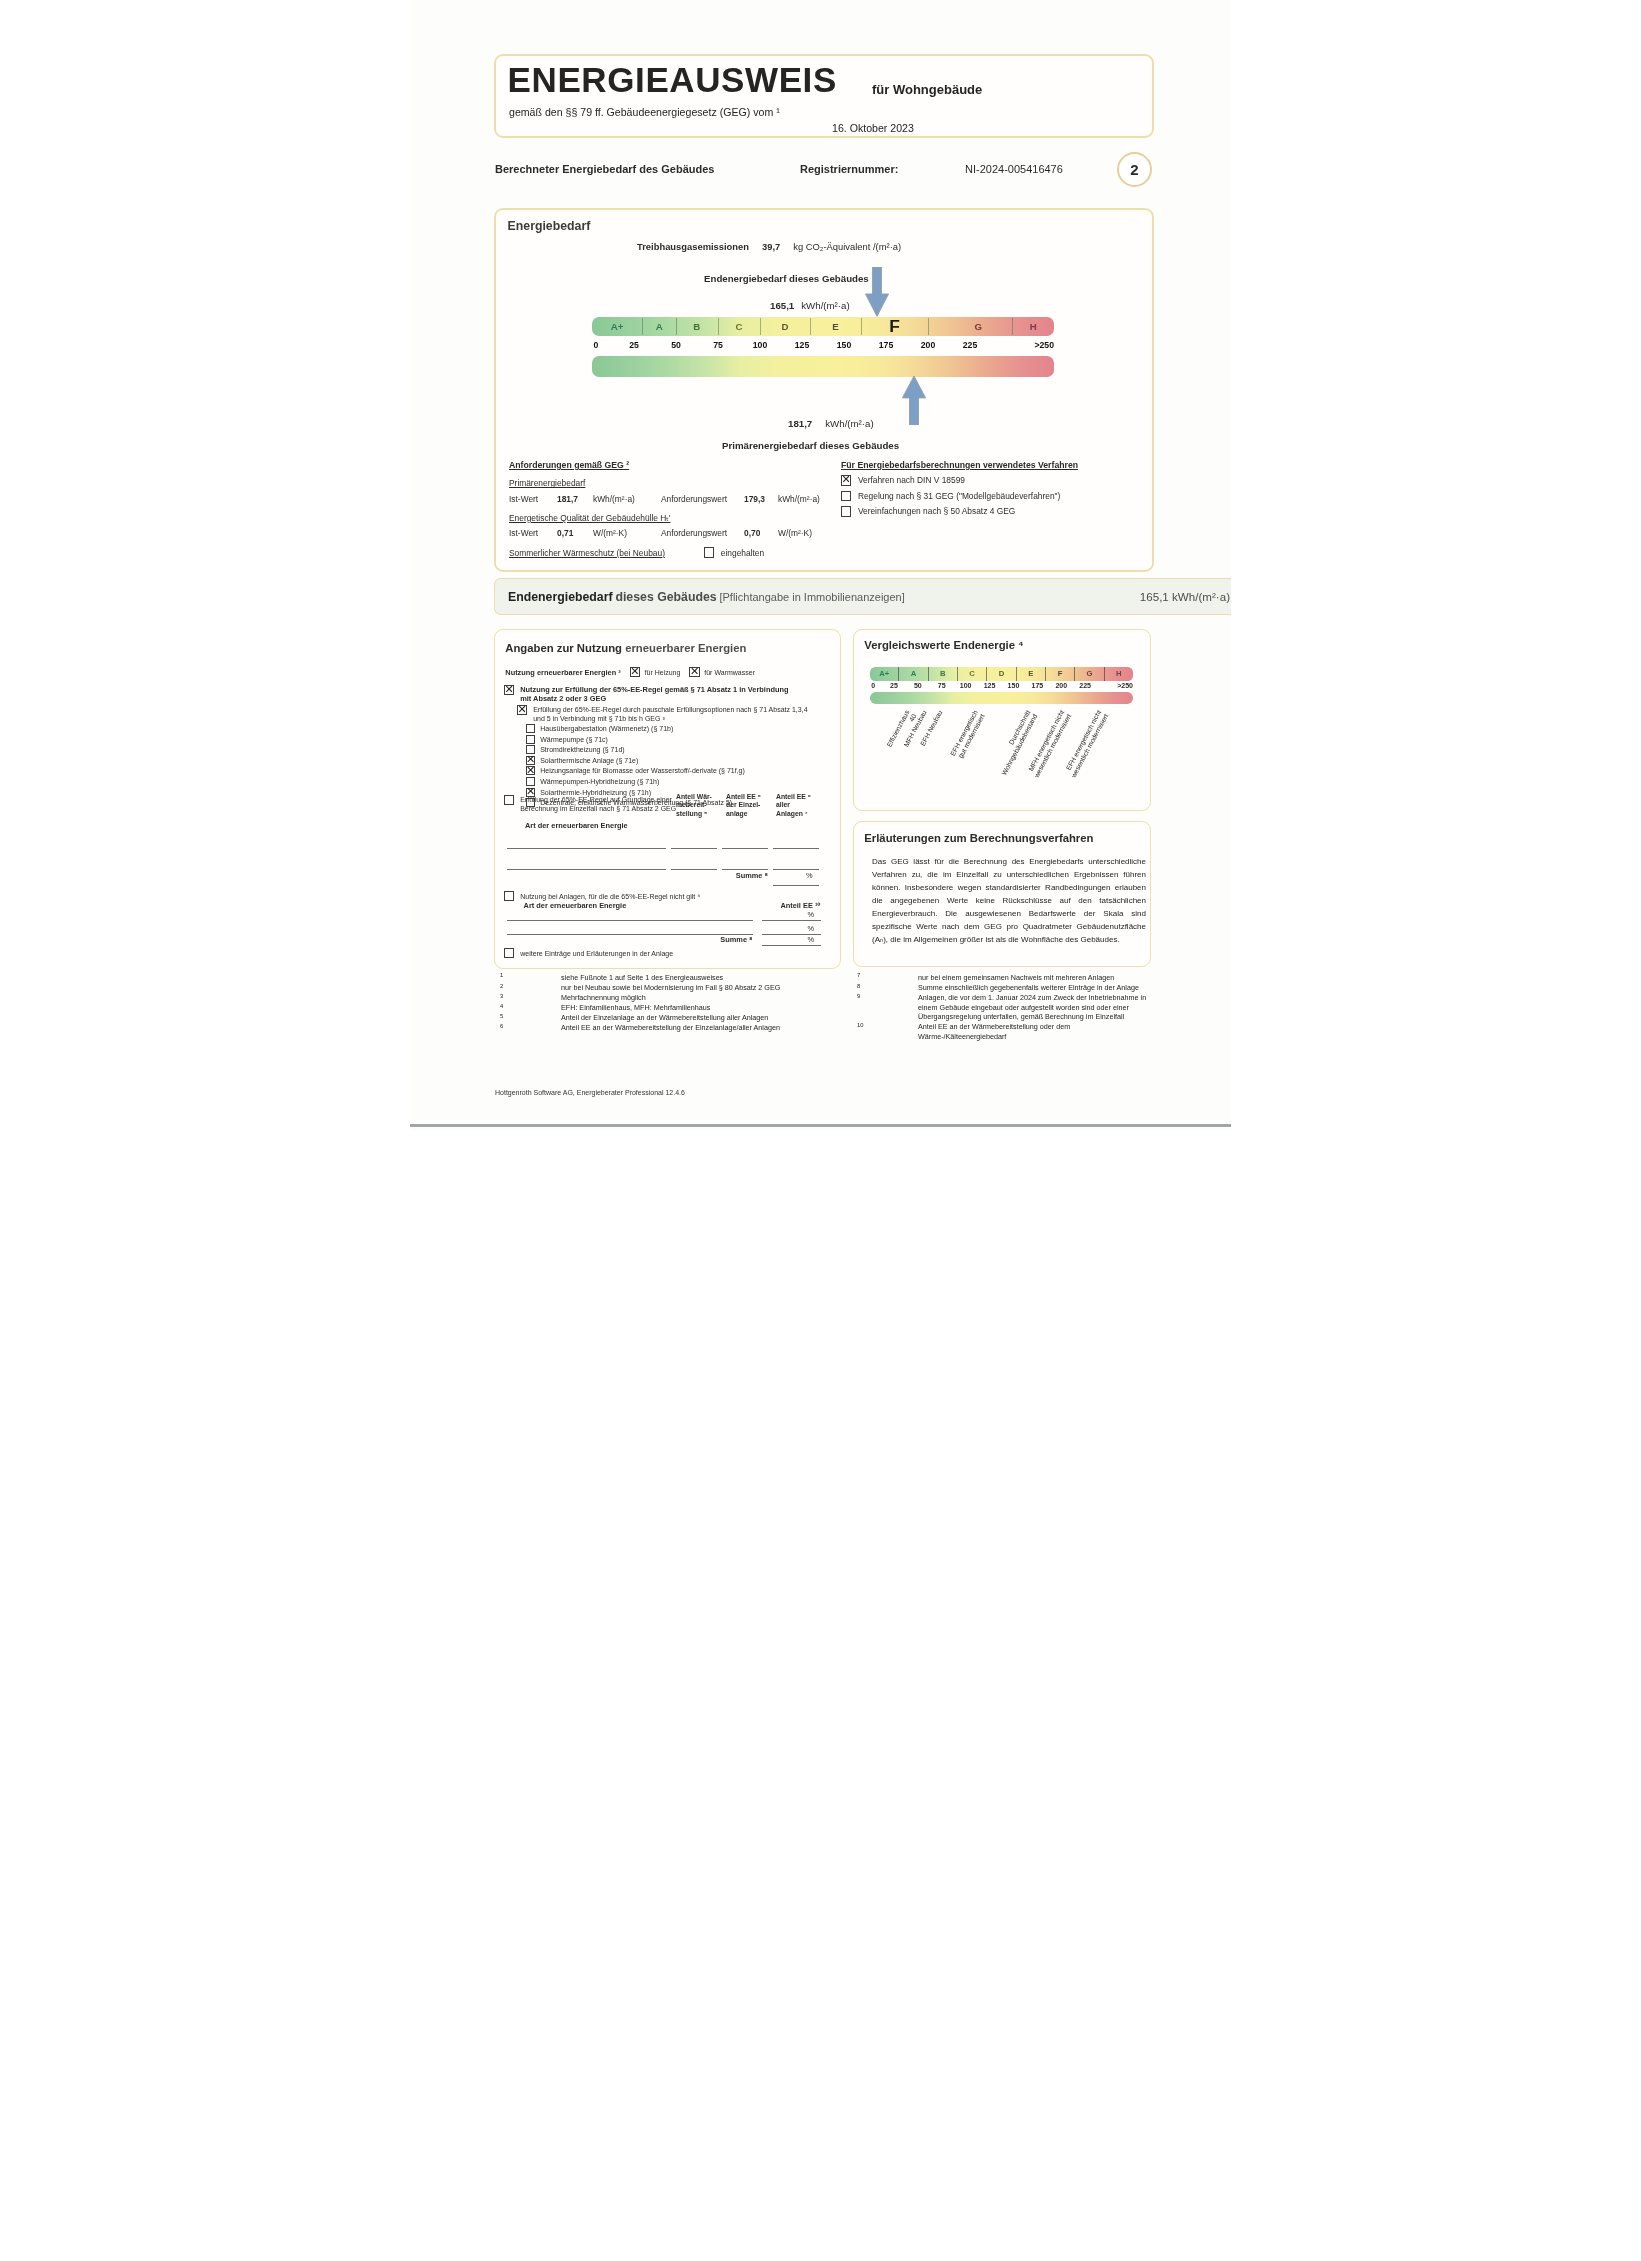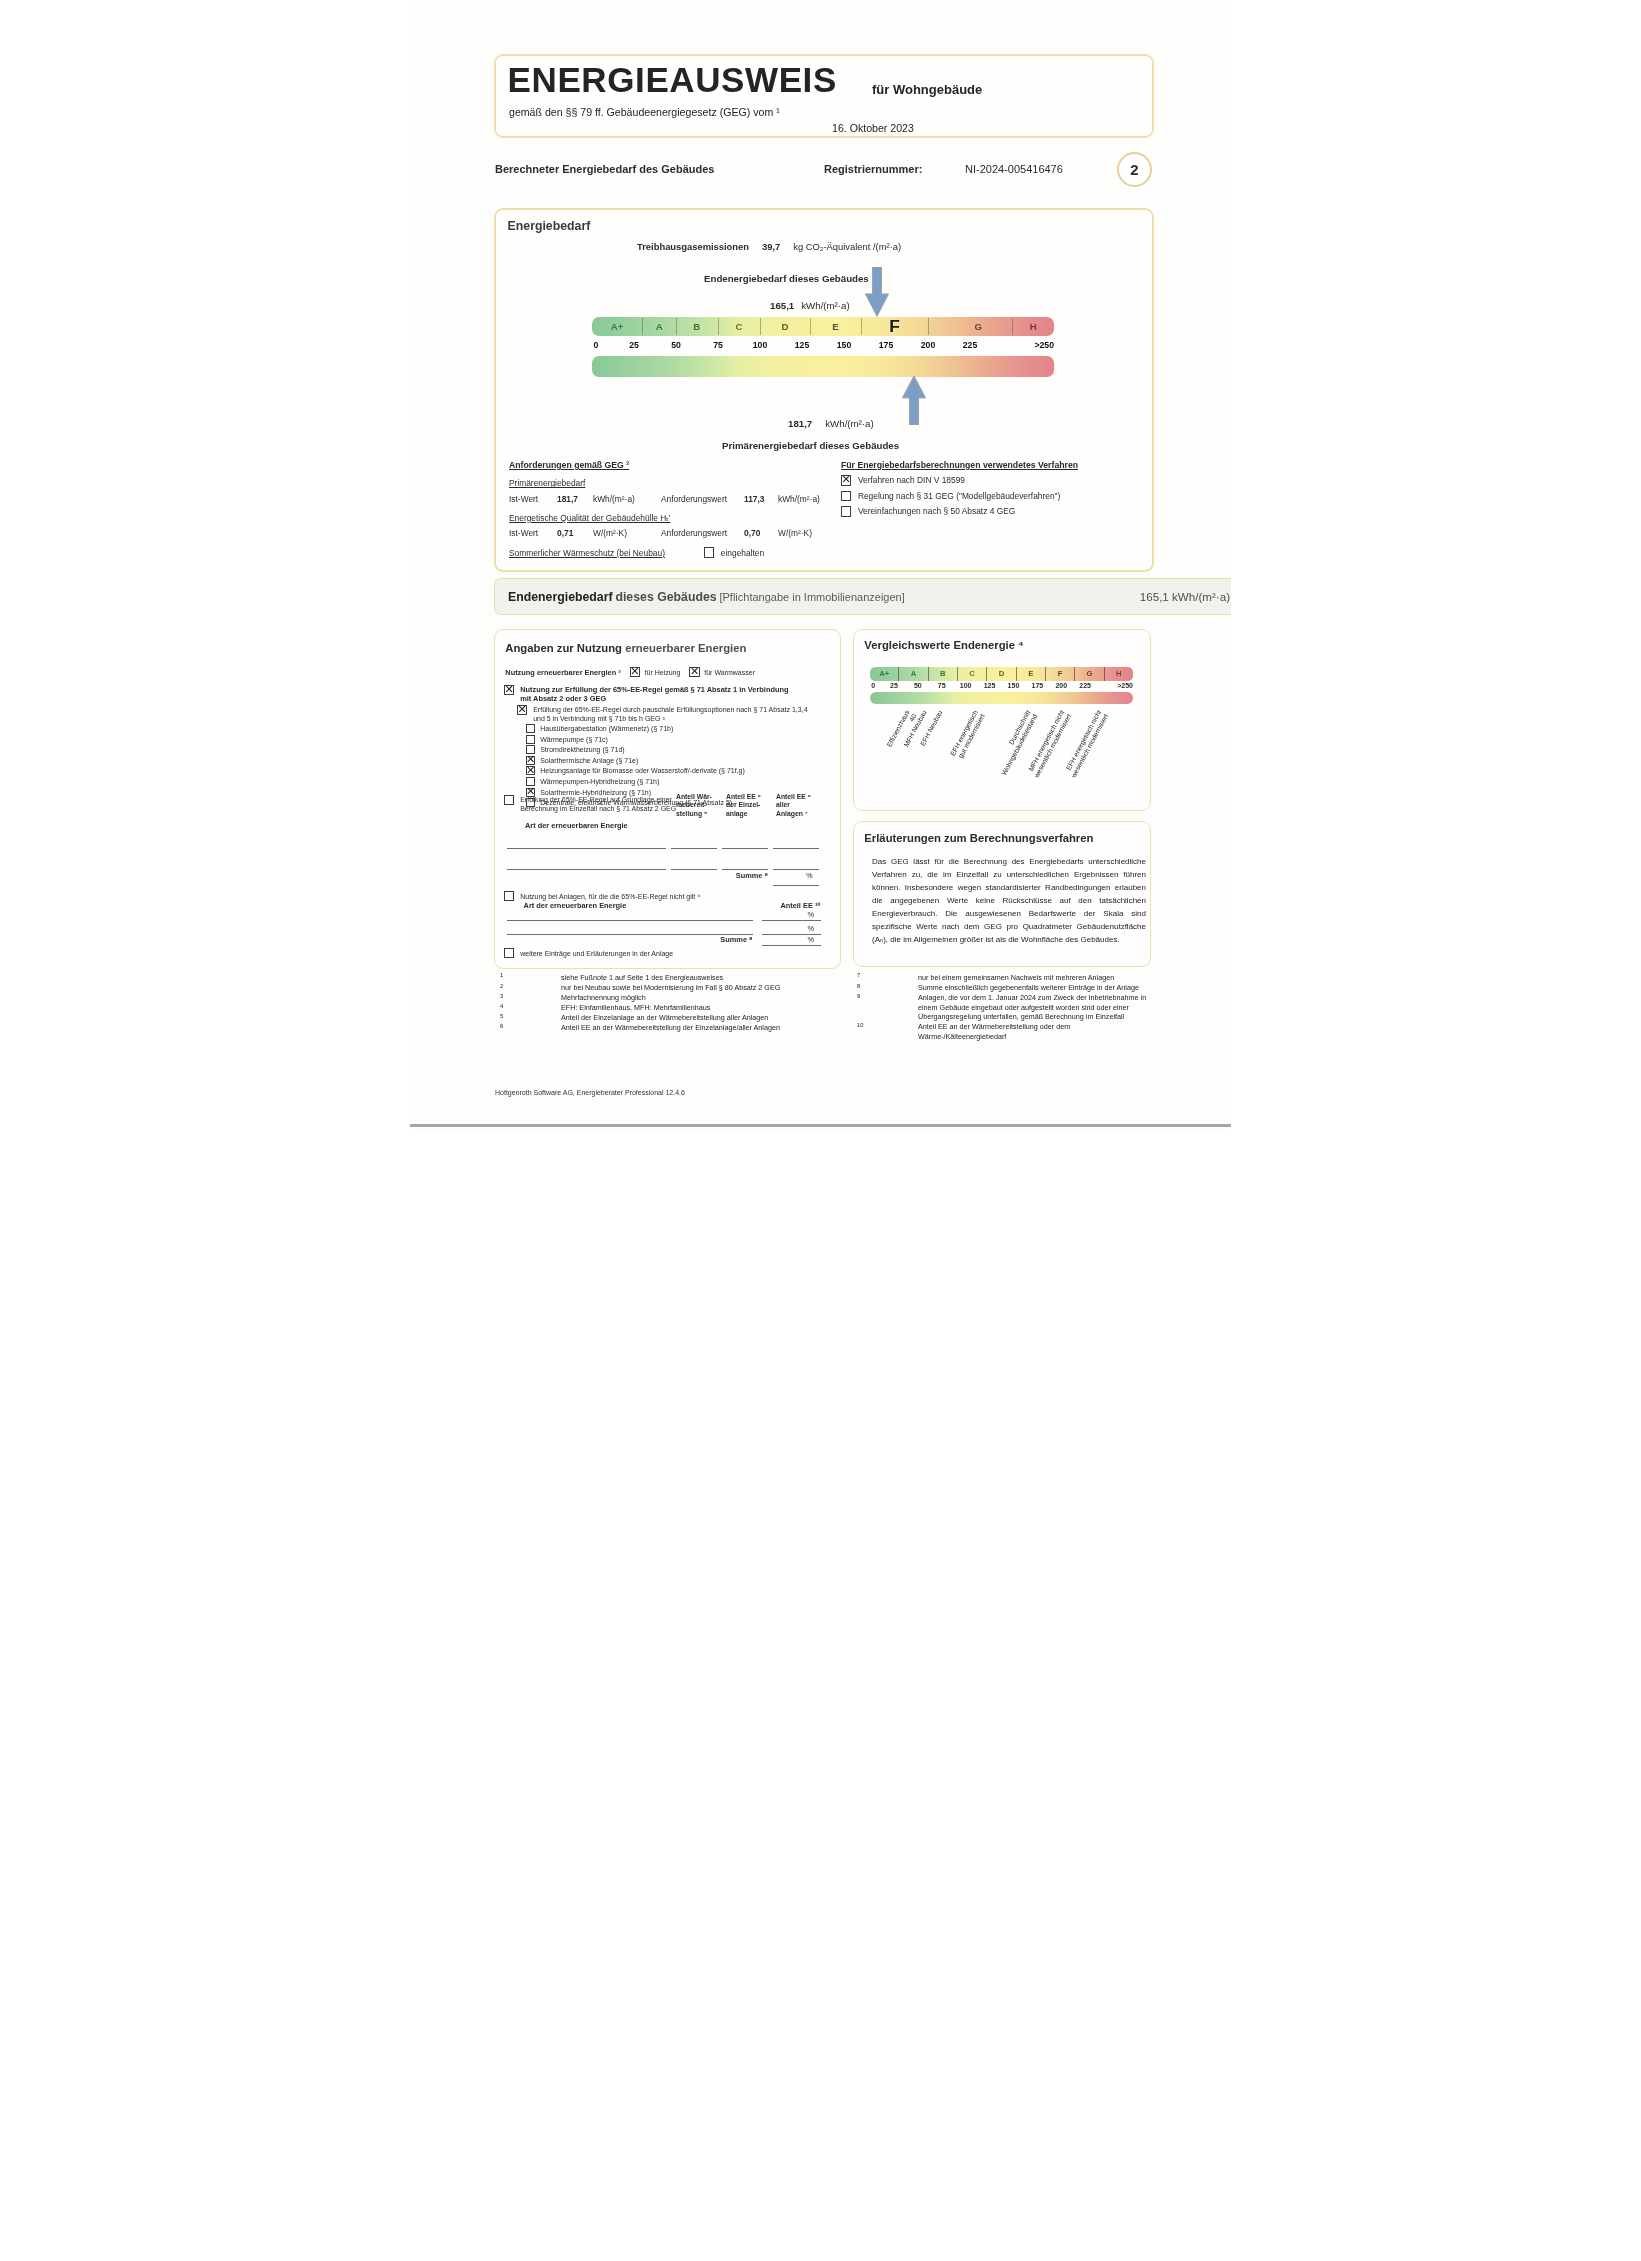--- a/index.html
+++ b/index.html
@@ -18,21 +18,21 @@
 
   
   .hdr { left:84px; top:54px; width:656px; height:80px; border-width:2.6px; }
   .hdr-title { position:absolute; left:11.6px; top:3.9px; font-size:35px; font-weight:bold; letter-spacing:0.6px; color:#242424; }
   .hdr-suffix { position:absolute; left:376px; top:26px; font-size:13px; font-weight:bold; color:#242424; }
   .hdr-law { position:absolute; left:13px; top:50px; font-size:10.6px; color:#232323; }
   .hdr-date { position:absolute; left:336px; top:66px; font-size:10.6px; color:#232323; }
 
   
   .meta-title { left:85px; top:163px; font-size:11px; font-weight:bold; }
-  .reg-label  { left:414px; top:163px; font-size:11px; font-weight:bold; }
+  .reg-label  { left:390px; top:163px; font-size:11px; font-weight:bold; }
   .reg-value  { left:555px; top:163px; font-size:11px; }
   .badge { left:707px; top:152px; width:31px; height:31px; border:2.6px solid #e5d09c; border-radius:50%;
            display:flex; align-items:center; justify-content:center; font-size:15px; font-weight:bold; color:#2b2b2b; background:#fff; }
 
   
   .ebox { left:84px; top:208px; width:656px; height:360px; border-width:2.6px; }
   .ebox-title { left:11.6px; top:9px; font-size:12.3px; font-weight:bold; color:#3b3b3b; }
   .ghg-row { left:141px; top:31px; display:flex; gap:13px; align-items:baseline; font-size:9.4px; }
   .end-label { left:208px; top:63px; font-size:9.7px; font-weight:bold; }
   .end-val { left:274px; top:90px; display:flex; gap:7px; font-size:9.7px; }
@@ -213,21 +213,21 @@
     <div class="abs pri-label">Primärenergiebedarf dieses Gebäudes</div>
 
     <div class="abs req-l">
       <div class="b u" style="font-size:8.7px">Anforderungen gemäß GEG ²</div>
       <div class="u" style="margin-top:8.4px">Primärenergiebedarf</div>
       <div class="req-row">
         <span class="lbl">Ist-Wert</span>
         <span class="val">181,7</span>
         <span class="unt">kWh/(m²·a)</span>
         <span class="lbl2">Anforderungswert</span>
-        <span class="val2">117,3</span>
+        <span class="val2">179,3</span>
         <span>kWh/(m²·a)</span>
       </div>
       <div class="u" style="margin-top:8.4px">Energetische Qualität der Gebäudehülle Hₜ'</div>
       <div class="req-row">
         <span class="lbl">Ist-Wert</span>
         <span class="val">0,71</span>
         <span class="unt">W/(m²·K)</span>
         <span class="lbl2">Anforderungswert</span>
         <span class="val2">0,70</span>
         <span>W/(m²·K)</span>

